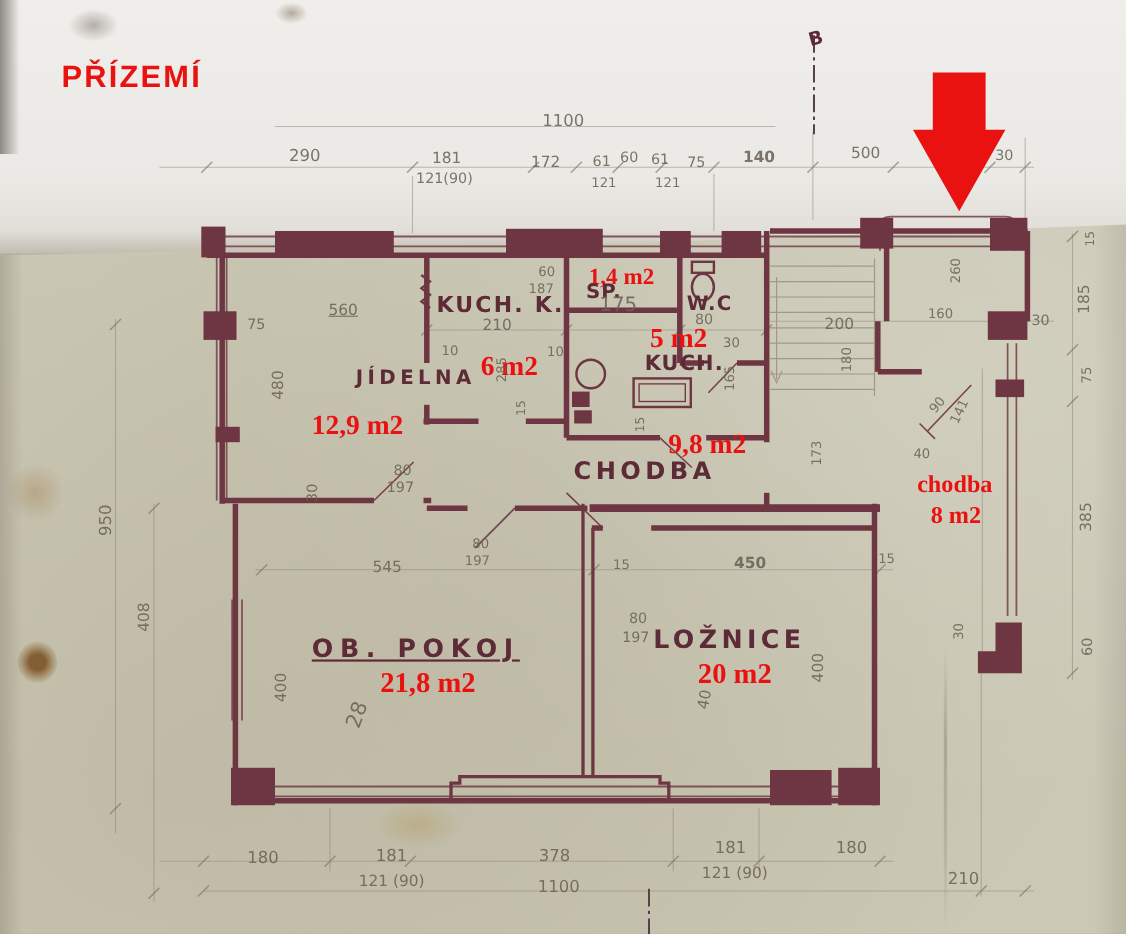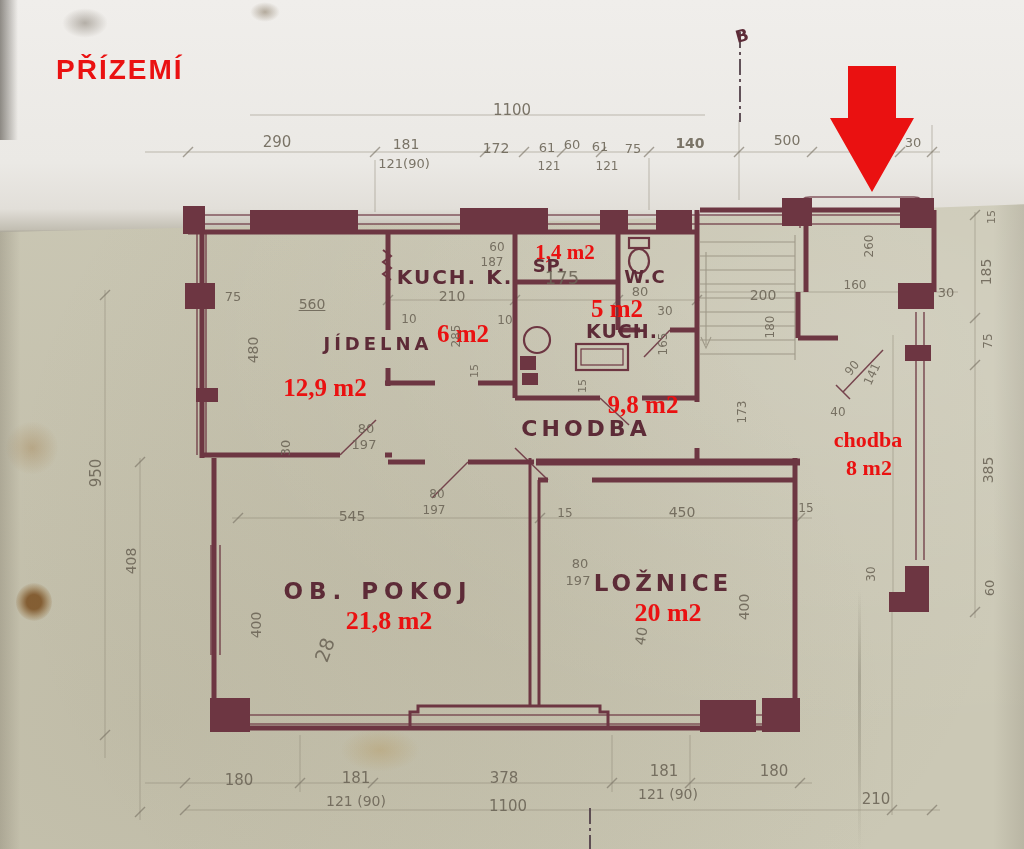--- a/index.html
+++ b/index.html
@@ -247,39 +247,39 @@
       <span class="lbl red" style="left: 868px; top: 440px; font-size: 22px; transform: translate(-50%, -50%);">chodba</span>
       <span class="lbl red" style="left: 869px; top: 468px; font-size: 22px; transform: translate(-50%, -50%);">8 m2</span>
       <span class="lbl red" style="left: 389px; top: 621px; font-size: 26px; transform: translate(-50%, -50%);">21,8 m2</span>
       <span class="lbl red" style="left: 668px; top: 613px; font-size: 26px; transform: translate(-50%, -50%);">20 m2</span>
       <span class="lbl room" style="left: 455px; top: 277px; font-size: 20px; letter-spacing: 2px; transform: translate(-50%, -50%);">KUCH. K.</span>
       <span class="lbl room" style="left: 549px; top: 266px; font-size: 18px; letter-spacing: 1px; transform: translate(-50%, -50%);">SP.</span>
       <span class="lbl room" style="left: 645px; top: 277px; font-size: 18px; letter-spacing: 1px; transform: translate(-50%, -50%);">W.C</span>
       <span class="lbl room" style="left: 622px; top: 331px; font-size: 19px; letter-spacing: 1px; transform: translate(-50%, -50%);">KUCH.</span>
       <span class="lbl room" style="left: 330px; top: 344px; font-size: 18px; letter-spacing: 4px; transform: translate(-50%, -50%); margin-left: 48px;">JÍDELNA</span>
       <span class="lbl room" style="left: 586px; top: 429px; font-size: 22px; letter-spacing: 4px; transform: translate(-50%, -50%);">CHODBA</span>
-      <span class="lbl room" style="left: 378px; top: 591px; font-size: 23px; letter-spacing: 6px; transform: translate(-50%, -50%);">OB. POKOJ</span>
+      <span class="lbl room" style="left: 378px; top: 591px; font-size: 23px; letter-spacing: 6px; transform: translate(-50%, -50%); text-decoration: underline;">OB. POKOJ</span>
       <span class="lbl room" style="left: 663px; top: 583px; font-size: 23px; letter-spacing: 4px; transform: translate(-50%, -50%);">LOŽNICE</span>
       <span class="lbl room" style="left: 742px; top: 36px; font-size: 17px; transform: translate(-50%, -50%) rotate(-15deg);">B</span>
       <span class="lbl pencil" style="left: 512px; top: 110px; font-size: 15px; transform: translate(-50%, -50%);">1100</span>
       <span class="lbl pencil" style="left: 277px; top: 142px; font-size: 15px; transform: translate(-50%, -50%); text-align: right;">290</span>
       <span class="lbl pencil" style="left: 406px; top: 144px; font-size: 14px; transform: translate(-50%, -50%);">181</span>
       <span class="lbl pencil" style="left: 404px; top: 163px; font-size: 13px; transform: translate(-50%, -50%);">121(90)</span>
       <span class="lbl pencil" style="left: 496px; top: 148px; font-size: 14px; transform: translate(-50%, -50%);">172</span>
       <span class="lbl pencil" style="left: 547px; top: 147px; font-size: 13px; transform: translate(-50%, -50%);">61</span>
       <span class="lbl pencil" style="left: 572px; top: 144px; font-size: 13px; transform: translate(-50%, -50%);">60</span>
       <span class="lbl pencil" style="left: 600px; top: 146px; font-size: 13px; transform: translate(-50%, -50%);">61</span>
       <span class="lbl pencil" style="left: 633px; top: 148px; font-size: 13px; transform: translate(-50%, -50%);">75</span>
       <span class="lbl pencil" style="left: 549px; top: 166px; font-size: 12px; transform: translate(-50%, -50%);">121</span>
       <span class="lbl pencil" style="left: 607px; top: 166px; font-size: 12px; transform: translate(-50%, -50%);">121</span>
       <span class="lbl pencil" style="left: 690px; top: 143px; font-size: 14px; transform: translate(-50%, -50%); font-weight: bold;">140</span>
       <span class="lbl pencil" style="left: 787px; top: 140px; font-size: 14px; transform: translate(-50%, -50%);">500</span>
       <span class="lbl pencil" style="left: 913px; top: 142px; font-size: 13px; transform: translate(-50%, -50%);">30</span>
       <span class="lbl pencil" style="left: 233px; top: 296px; font-size: 13px; transform: translate(-50%, -50%);">75</span>
-      <span class="lbl pencil" style="left: 312px; top: 304px; font-size: 14px; transform: translate(-50%, -50%); text-decoration: underline;">560</span>
+      <span class="lbl pencil" style="left: 312px; top: 282px; font-size: 14px; transform: translate(-50%, -50%); text-decoration: underline;">560</span>
       <span class="lbl pencil" style="left: 253px; top: 350px; font-size: 14px; transform: translate(-50%, -50%) rotate(-90deg);">480</span>
       <span class="lbl pencil" style="left: 285px; top: 448px; font-size: 13px; transform: translate(-50%, -50%) rotate(-90deg);">30</span>
       <span class="lbl pencil" style="left: 96px; top: 473px; font-size: 15px; transform: translate(-50%, -50%) rotate(-90deg);">950</span>
       <span class="lbl pencil" style="left: 131px; top: 561px; font-size: 14px; transform: translate(-50%, -50%) rotate(-90deg);">408</span>
       <span class="lbl pencil" style="left: 497px; top: 247px; font-size: 12px; transform: translate(-50%, -50%);">60</span>
       <span class="lbl pencil" style="left: 492px; top: 262px; font-size: 12px; transform: translate(-50%, -50%);">187</span>
       <span class="lbl pencil" style="left: 452px; top: 296px; font-size: 14px; transform: translate(-50%, -50%);">210</span>
       <span class="lbl pencil" style="left: 409px; top: 319px; font-size: 12px; transform: translate(-50%, -50%);">10</span>
       <span class="lbl pencil" style="left: 505px; top: 320px; font-size: 12px; transform: translate(-50%, -50%);">10</span>
       <span class="lbl pencil" style="left: 456px; top: 336px; font-size: 12px; transform: translate(-50%, -50%) rotate(-90deg);">285</span>
@@ -305,21 +305,21 @@
       <span class="lbl pencil" style="left: 742px; top: 412px; font-size: 12px; transform: translate(-50%, -50%) rotate(-90deg);">173</span>
       <span class="lbl pencil" style="left: 582px; top: 386px; font-size: 11px; transform: translate(-50%, -50%) rotate(-90deg);">15</span>
       <span class="lbl pencil" style="left: 991px; top: 217px; font-size: 11px; transform: translate(-50%, -50%) rotate(-90deg);">15</span>
       <span class="lbl pencil" style="left: 986px; top: 272px; font-size: 14px; transform: translate(-50%, -50%) rotate(-90deg);">185</span>
       <span class="lbl pencil" style="left: 988px; top: 341px; font-size: 12px; transform: translate(-50%, -50%) rotate(-90deg);">75</span>
       <span class="lbl pencil" style="left: 988px; top: 470px; font-size: 14px; transform: translate(-50%, -50%) rotate(-90deg);">385</span>
       <span class="lbl pencil" style="left: 871px; top: 574px; font-size: 12px; transform: translate(-50%, -50%) rotate(-90deg);">30</span>
       <span class="lbl pencil" style="left: 989px; top: 588px; font-size: 13px; transform: translate(-50%, -50%) rotate(-90deg);">60</span>
       <span class="lbl pencil" style="left: 352px; top: 516px; font-size: 14px; transform: translate(-50%, -50%);">545</span>
       <span class="lbl pencil" style="left: 565px; top: 513px; font-size: 12px; transform: translate(-50%, -50%);">15</span>
-      <span class="lbl pencil" style="left: 682px; top: 512px; font-size: 14px; transform: translate(-50%, -50%);">450</span>
+      <span class="lbl pencil" style="left: 682px; top: 512px; font-size: 14px; transform: translate(-50%, -50%); font-weight: bold;">450</span>
       <span class="lbl pencil" style="left: 806px; top: 508px; font-size: 12px; transform: translate(-50%, -50%);">15</span>
       <span class="lbl pencil" style="left: 256px; top: 625px; font-size: 14px; transform: translate(-50%, -50%) rotate(-90deg);">400</span>
       <span class="lbl pencil" style="left: 325px; top: 650px; font-size: 19px; transform: translate(-50%, -50%) rotate(-70deg);">28</span>
       <span class="lbl pencil" style="left: 744px; top: 607px; font-size: 14px; transform: translate(-50%, -50%) rotate(-90deg);">400</span>
       <span class="lbl pencil" style="left: 641px; top: 636px; font-size: 14px; transform: translate(-50%, -50%) rotate(-80deg);">40</span>
       <span class="lbl pencil" style="left: 239px; top: 780px; font-size: 15px; transform: translate(-50%, -50%);">180</span>
       <span class="lbl pencil" style="left: 356px; top: 778px; font-size: 15px; transform: translate(-50%, -50%);">181</span>
       <span class="lbl pencil" style="left: 356px; top: 801px; font-size: 14px; transform: translate(-50%, -50%);">121 (90)</span>
       <span class="lbl pencil" style="left: 504px; top: 778px; font-size: 15px; transform: translate(-50%, -50%);">378</span>
       <span class="lbl pencil" style="left: 508px; top: 806px; font-size: 15px; transform: translate(-50%, -50%);">1100</span>

